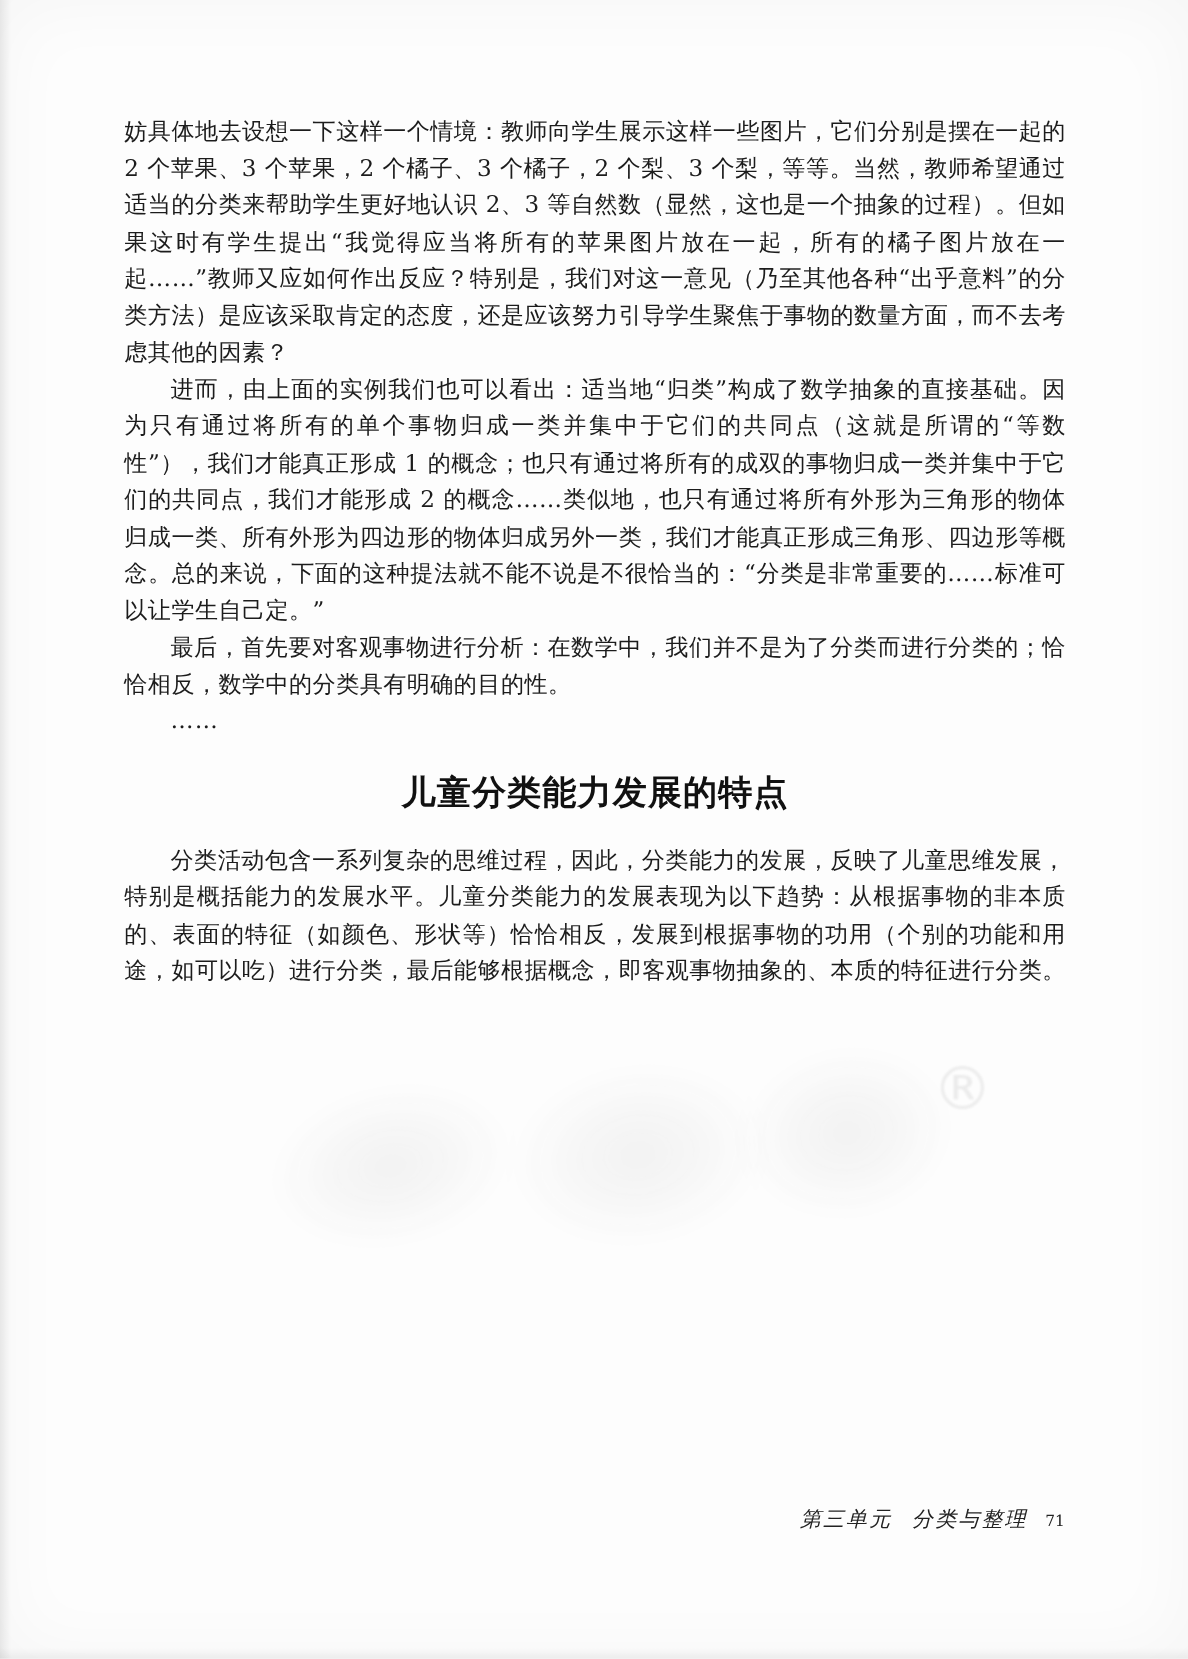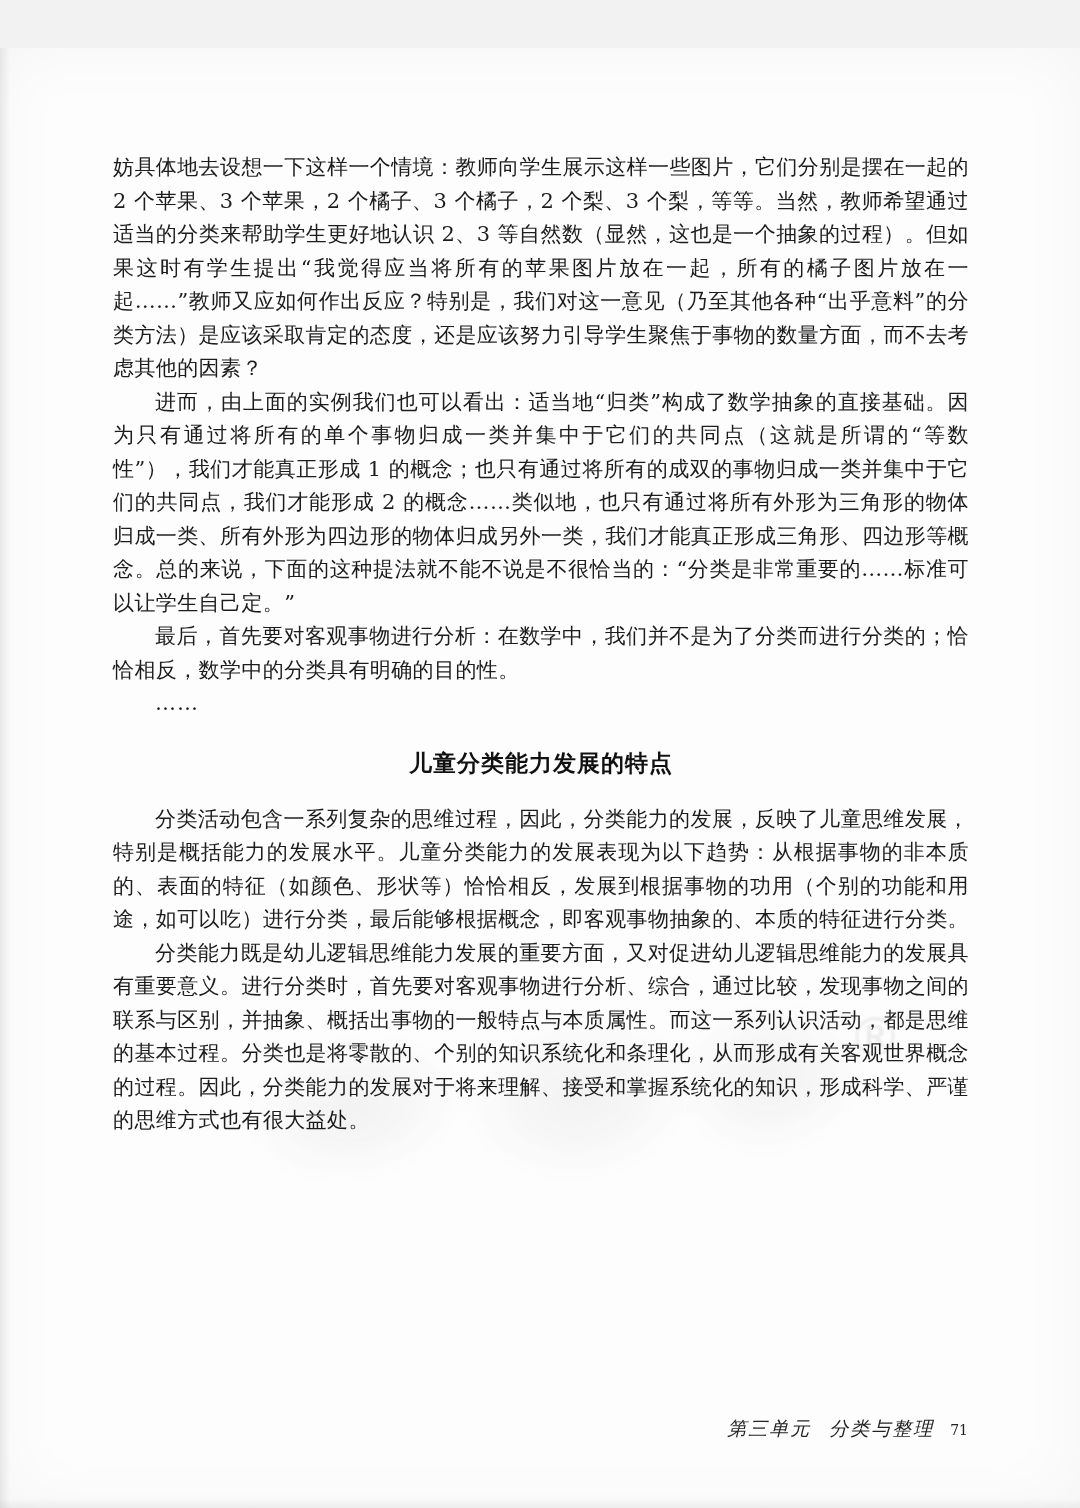--- a/index.html
+++ b/index.html
@@ -9,21 +9,20 @@
     font-family: "DejaVu Serif", "Liberation Serif", serif;
     color: #1c1c1c;
     position: relative;
     overflow: hidden;
   }
   .page {
     position: absolute;
     inset: 0;
     background: #fdfdfd;
     box-shadow: inset 0 0 70px rgba(0,0,0,0.035);
-    margin-top: 48px;
   }
   .edge-left {
     position: absolute; left: 0; top: 0; bottom: 0; width: 10px;
     background: linear-gradient(to right, rgba(0,0,0,0.07), rgba(0,0,0,0));
   }
   .edge-bottom {
     position: absolute; left: 0; right: 0; bottom: 0; height: 10px;
     background: linear-gradient(to top, rgba(0,0,0,0.05), rgba(0,0,0,0));
   }
   .text-block {
@@ -37,21 +36,21 @@
     line-height: 33.5px;
     letter-spacing: 0.4px;
     text-align: justify;
     text-justify: inter-ideograph;
   }
   .indent { text-indent: 2em; }
   .ellipsis-line { letter-spacing: 1px; }
   .section-heading {
     font-family: "Liberation Sans", "DejaVu Sans", sans-serif;
     font-weight: bold;
-    font-size: 23px;
+    font-size: 31px;
     text-align: center;
     letter-spacing: 1px;
     margin: 27px 0 24px 0;
     color: #111;
   }
   .page-footer {
     position: absolute;
     top: 1368px;
     right: 112px;
     font-size: 19px;
@@ -113,21 +112,20 @@
 
   <main class="text-block">
     <p class="para">妨具体地去设想一下这样一个情境：教师向学生展示这样一些图片，它们分别是摆在一起的 2 个苹果、3 个苹果，2 个橘子、3 个橘子，2 个梨、3 个梨，等等。当然，教师希望通过适当的分类来帮助学生更好地认识 2、3 等自然数（显然，这也是一个抽象的过程）。但如果这时有学生提出“我觉得应当将所有的苹果图片放在一起，所有的橘子图片放在一起……”教师又应如何作出反应？特别是，我们对这一意见（乃至其他各种“出乎意料”的分类方法）是应该采取肯定的态度，还是应该努力引导学生聚焦于事物的数量方面，而不去考虑其他的因素？</p>
     <p class="para indent">进而，由上面的实例我们也可以看出：适当地“归类”构成了数学抽象的直接基础。因为只有通过将所有的单个事物归成一类并集中于它们的共同点（这就是所谓的“等数性”），我们才能真正形成 1 的概念；也只有通过将所有的成双的事物归成一类并集中于它们的共同点，我们才能形成 2 的概念……类似地，也只有通过将所有外形为三角形的物体归成一类、所有外形为四边形的物体归成另外一类，我们才能真正形成三角形、四边形等概念。总的来说，下面的这种提法就不能不说是不很恰当的：“分类是非常重要的……标准可以让学生自己定。”</p>
     <p class="para indent">最后，首先要对客观事物进行分析：在数学中，我们并不是为了分类而进行分类的；恰恰相反，数学中的分类具有明确的目的性。</p>
     <p class="para indent ellipsis-line">……</p>
 
     <h2 class="section-heading">儿童分类能力发展的特点</h2>
 
     <p class="para indent">分类活动包含一系列复杂的思维过程，因此，分类能力的发展，反映了儿童思维发展，特别是概括能力的发展水平。儿童分类能力的发展表现为以下趋势：从根据事物的非本质的、表面的特征（如颜色、形状等）恰恰相反，发展到根据事物的功用（个别的功能和用途，如可以吃）进行分类，最后能够根据概念，即客观事物抽象的、本质的特征进行分类。</p>
-    <p class="para indent">分类能力既是幼儿逻辑思维能力发展的重要方面，又对促进幼儿逻辑思维能力的发展具有重要意义。进行分类时，首先要对客观事物进行分析、综合，通过比较，发现事物之间的联系与区别，并抽象、概括出事物的一般特点与本质属性。而这一系列认识活动，都是思维的基本过程。分类也是将零散的、个别的知识系统化和条理化，从而形成有关客观世界概念的过程。因此，分类能力的发展对于将来理解、接受和掌握系统化的知识，形成科学、严谨的思维方式也有很大益处。</p>
   </main>
 
   <footer class="page-footer">
     <span class="footer-unit">第三单元</span>
     <span class="footer-chapter">分类与整理</span>
     <span class="footer-page-number">71</span>
   </footer>
 
   <div class="edge-left"></div>
   <div class="edge-bottom"></div>

